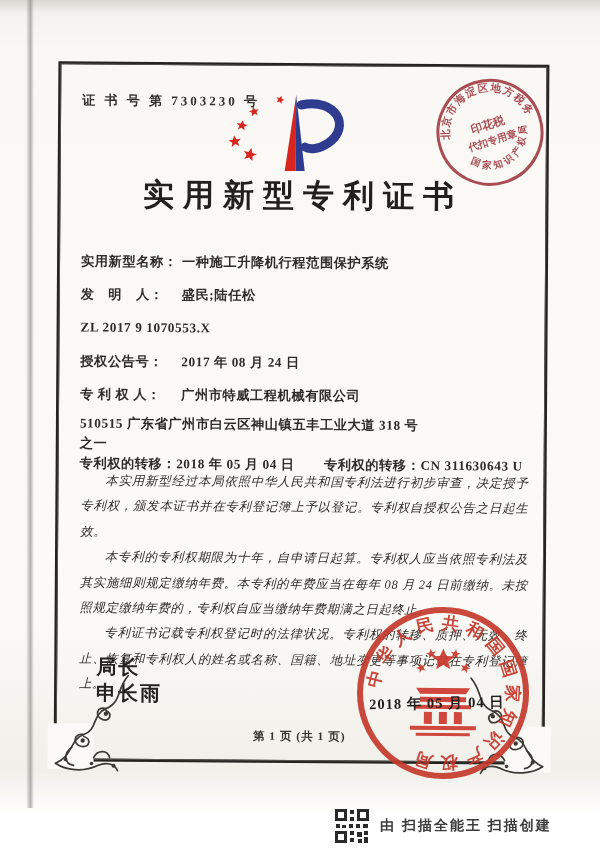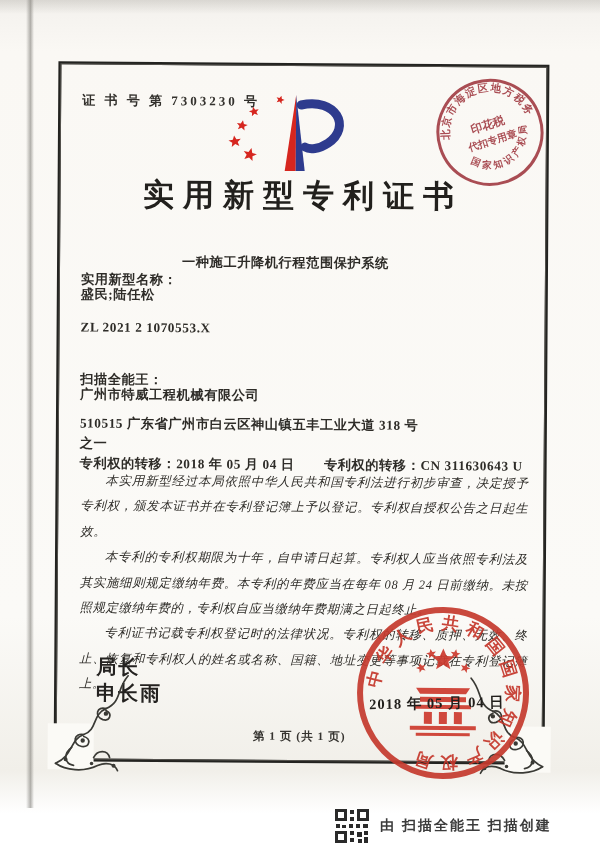--- a/index.html
+++ b/index.html
@@ -50,21 +50,21 @@
     position:absolute; left:0; top:112px; width:100%;
     text-align:center; font-size:31px; font-weight:bold; color:#22201d;
     letter-spacing:9px;
   }
   
   .frow{
     position:absolute; left:24px; display:flex; align-items:flex-start;
     font-size:13.2px; font-weight:600; color:#2e2c28; letter-spacing:.6px;
     line-height:20px;
   }
-  .flabel{ flex:0 0 101px;margin-top:18px; }
+  .flabel{ flex:0 0 101px; }
   .fvalue{ }
   .fvalue.addr{ max-width:346px; }
   .frow.double{ width:443px; justify-content:space-between; }
   .fpair{ display:flex; }
   
   .legal{
     position:absolute; left:25px; top:407px; width:448px;
     font-size:12.4px; line-height:25.4px; color:#2f2d29;
     text-align:justify; letter-spacing:.6px; font-style:italic; font-weight:500;
   }
@@ -179,29 +179,32 @@
       <text x="58" y="70" text-anchor="middle" font-size="10" font-weight="bold" fill="#9c3038">代扣专用章</text>
     </svg>
 
     <div class="title">实用新型专利证书</div>
 
     <div class="frow" style="top:190px">
       <span class="flabel">实用新型名称：</span>
       <span class="fvalue">一种施工升降机行程范围保护系统</span>
     </div>
     <div class="frow" style="top:223px">
+      <span class="flabel">发　明　人：</span>
       <span class="fvalue">盛民;陆任松</span>
     </div>
     <div class="frow" style="top:256px">
-      <span class="fvalue">ZL 2021 2 1070553.X</span>
+      <span class="fvalue">ZL 2017 9 1070553.X</span>
     </div>
     <div class="frow" style="top:290px">
-      <span class="flabel">扫描全能王：</span>
+      <span class="flabel">授权公告号：</span>
+      <span class="fvalue">2017 年 08 月 24 日</span>
     </div>
     <div class="frow" style="top:323px">
+      <span class="flabel">专 利 权 人：</span>
       <span class="fvalue">广州市特威工程机械有限公司</span>
     </div>
     <div class="frow" style="top:352px">
       <span class="fvalue addr">510515 广东省广州市白云区神山镇五丰工业大道 318 号之一</span>
     </div>
     <div class="frow double" style="top:392px">
       <span class="fpair">
         <span>专利权的转移：</span>
         <span>2018 年 05 月 04 日</span>
       </span>

